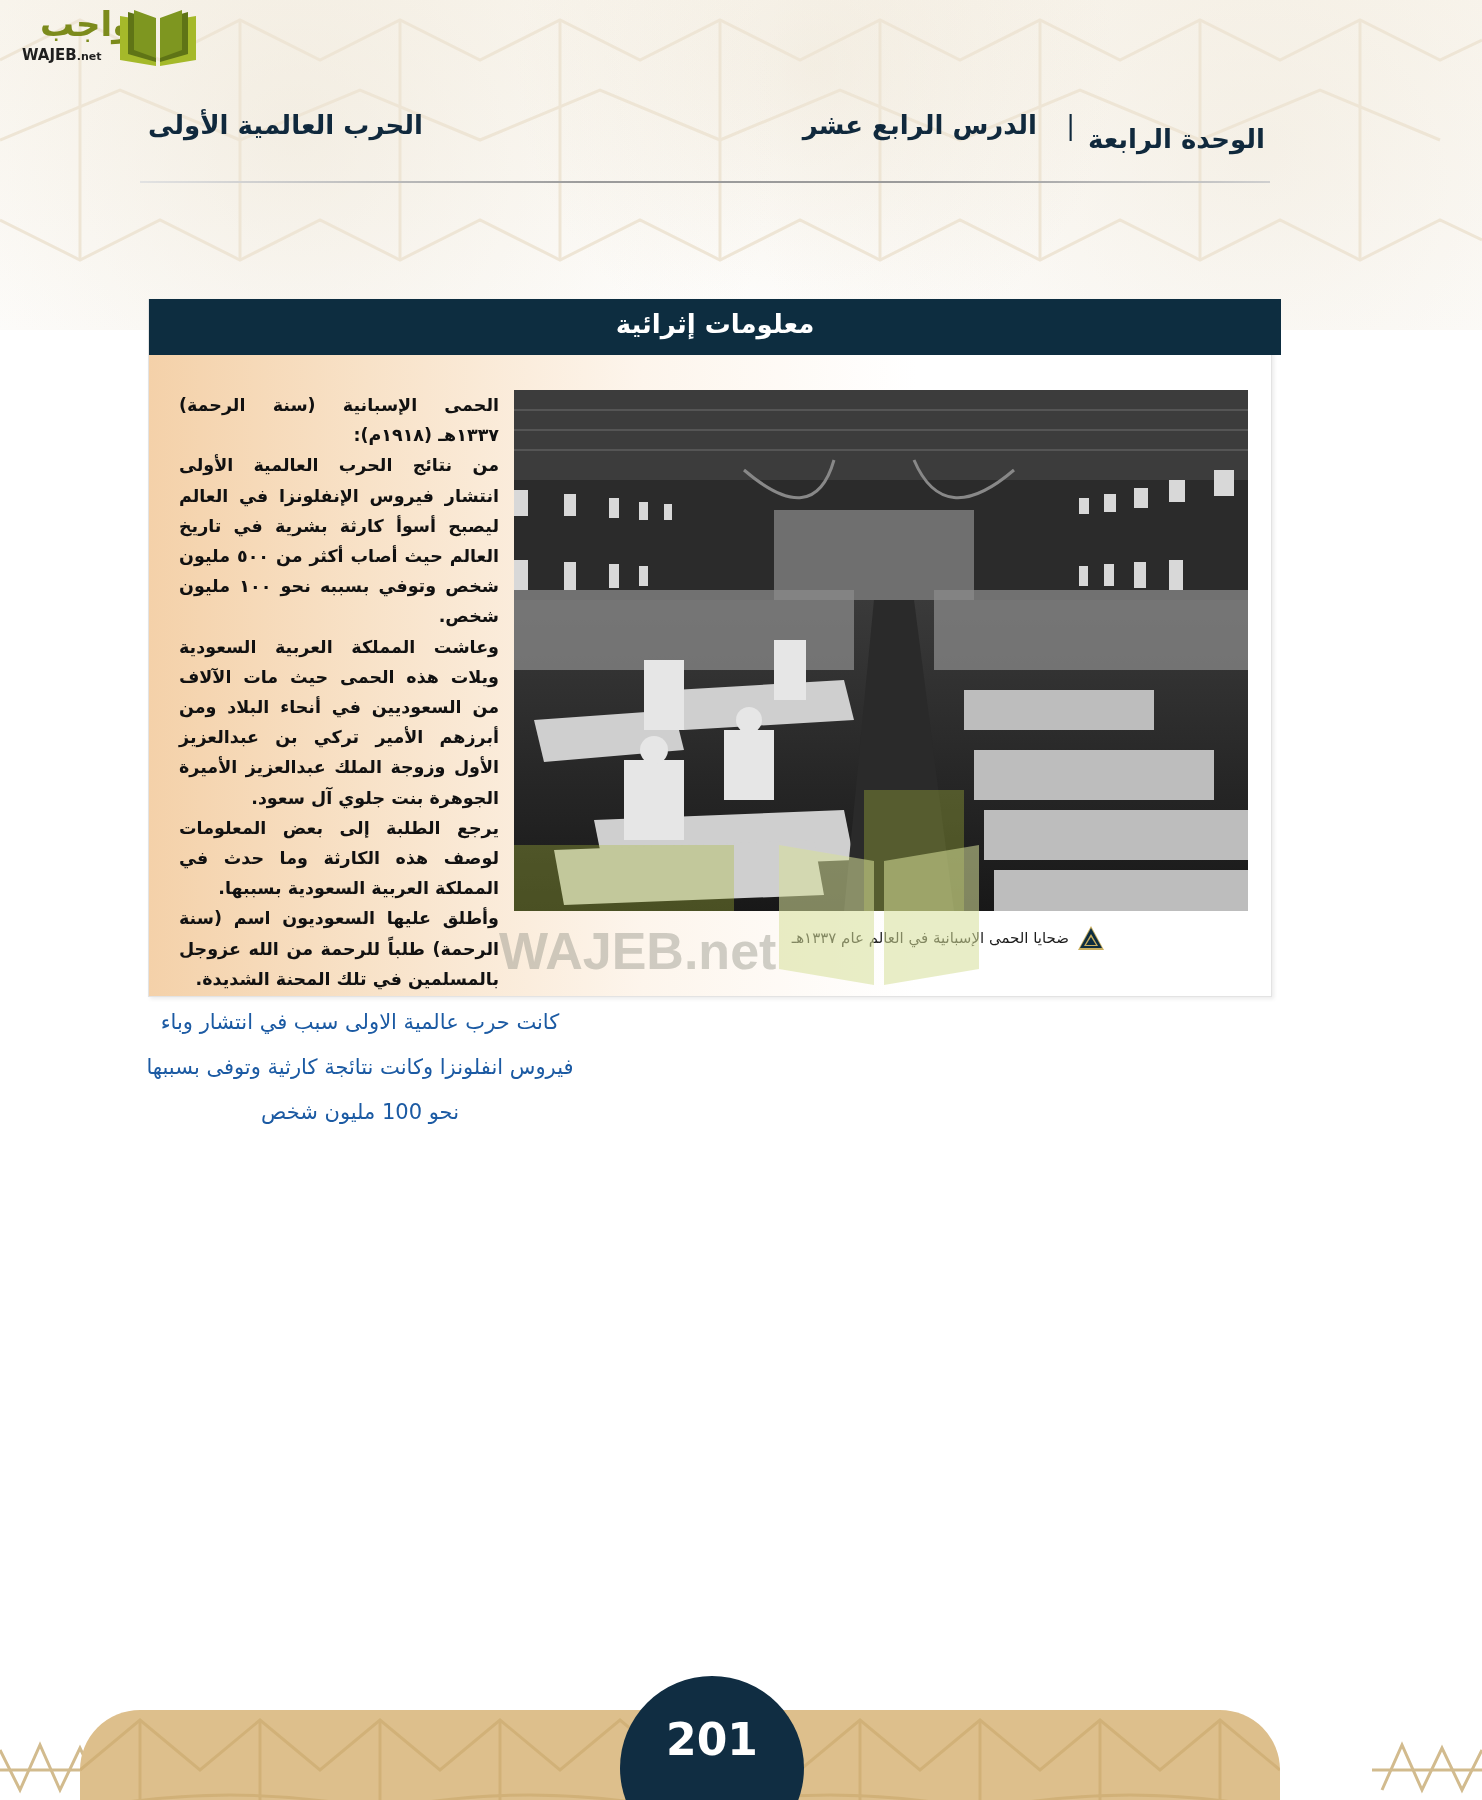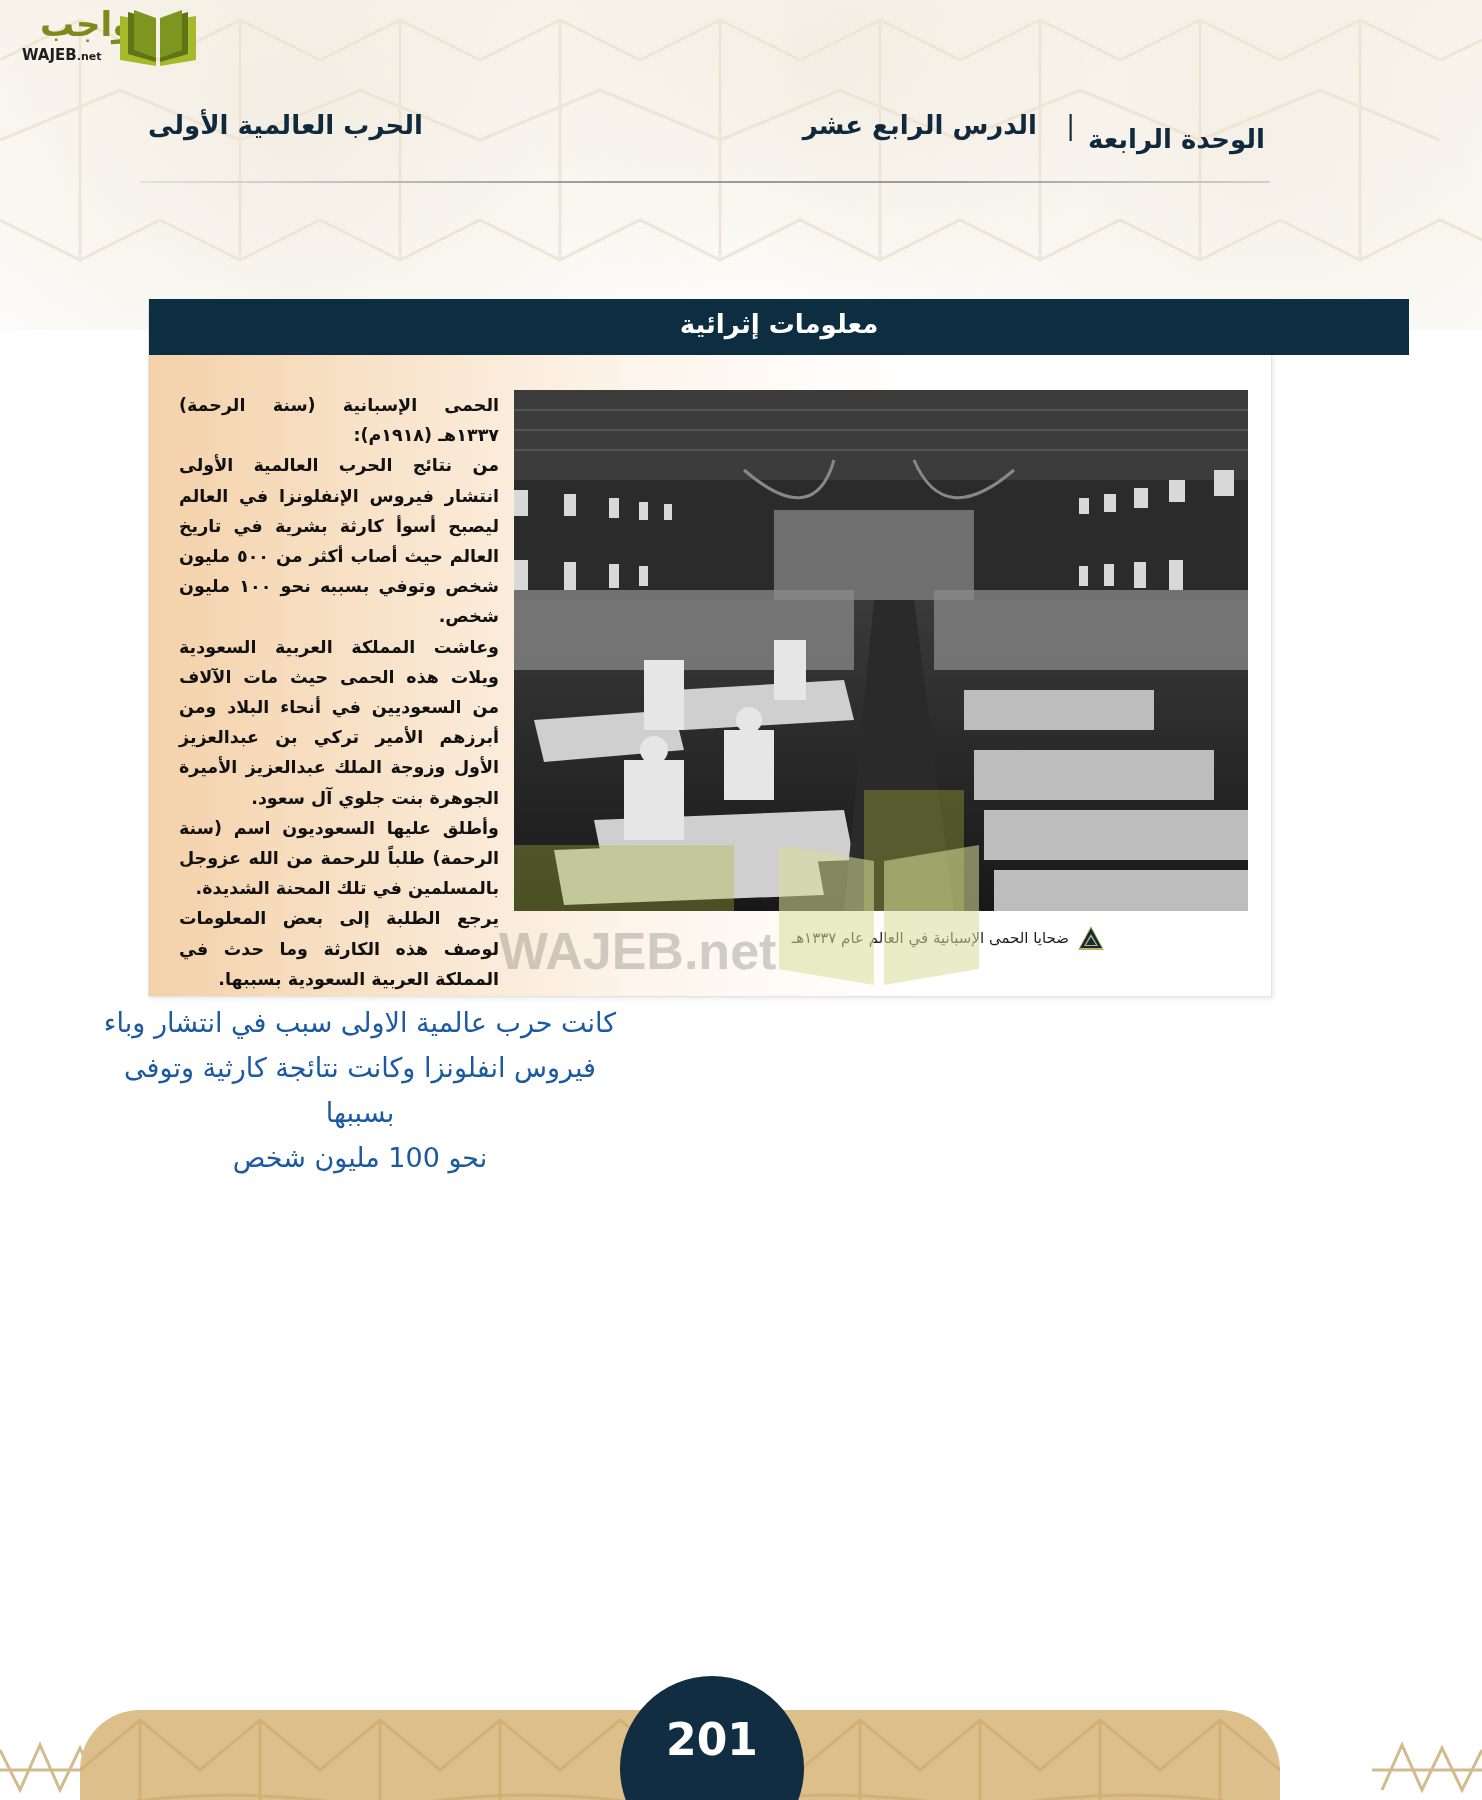--- a/index.html
+++ b/index.html
@@ -25,38 +25,38 @@
 
   .page-header { position:absolute; left:140px; top:110px; width:1125px; height:44px; direction:rtl; }
   .hdr-unit { position:absolute; right:0; top:0; font-size:26px; font-weight:bold; color:#10293d;margin-top:14px; }
   .hdr-sep { position:absolute; right:190px; top:0; font-size:26px; color:#10293d; }
   .hdr-lesson { position:absolute; right:228px; top:0; font-size:26px; font-weight:bold; color:#10293d; }
   .hdr-title { position:absolute; left:8px; top:0; font-size:26px; font-weight:bold; color:#10293d; }
   .hdr-rule { position:absolute; left:140px; top:181px; width:1130px; height:2px; background:linear-gradient(90deg,#e2e2e2,#9b9b9b 40%,#9b9b9b 70%,#cfcfcf); }
 
   .info-box { position:absolute; left:148px; top:299px; width:1122px; height:697px;
     border:1px solid #e3e3e3; border-top:none; box-shadow:2px 2px 4px rgba(0,0,0,0.08); background:#fff; }
-  .info-head { position:absolute; left:0; top:0; width:1260px; height:56px; background:#0d2d40; }
+  .info-head { position:absolute; left:0; top:0; width:1132px; height:56px; background:#0d2d40; }
   .info-head-title { position:absolute; left:0; right:0; top:10px; text-align:center; color:#ffffff; font-size:26px; font-weight:bold; direction:rtl; }
   .info-body { position:absolute; left:0; top:56px; width:1096px; height:641px;
     background:linear-gradient(90deg, #f4d1a9 0%, #f8e2c8 20%, #fdf5ec 45%, #ffffff 70%, #ffffff 100%); }
   .info-text { position:absolute; left:30px; top:35px; width:320px; direction:rtl; text-align:justify;
     font-size:17.5px; font-weight:bold; line-height:30.2px; color:#111; }
   .info-text p { margin:0; }
   .photo { position:absolute; left:365px; top:35px; width:734px; height:521px; overflow:hidden;
     background:
       radial-gradient(ellipse at 50% 28%, #9a9a9a 0, #4a4a4a 35%, #1c1c1c 80%),
       #2a2a2a; }
   .photo svg { position:absolute; left:0; top:0; }
   .caption { position:absolute; right:140px; top:570px; direction:rtl; font-size:15px; color:#1c1c1c; display:flex; align-items:center; gap:8px; }
   .wm-text { position:absolute; left:350px; top:566px; font-size:52px; font-weight:bold; color:rgba(150,150,140,0.45); font-family:"Liberation Sans", sans-serif; }
   .wm-book { position:absolute; left:620px; top:470px; opacity:0.55; }
 
   .answer { position:absolute; left:100px; top:1000px; width:520px; direction:rtl; text-align:center;
-    font-size:27px; line-height:45px; color:#1b5aa3; }
+    font-size:21px; line-height:45px; color:#1b5aa3; }
 
   .footer-band { position:absolute; left:80px; top:1710px; width:1200px; height:120px; background:#ddbf8c;
     border-radius:60px 60px 0 0; }
   .footer-band svg { position:absolute; left:0; top:0; }
   .page-circle { position:absolute; left:620px; top:1676px; width:184px; height:184px; border-radius:50%; background:#102d42; }
   .page-num { position:absolute; left:0; right:0; top:38px; text-align:center; font-size:44px; font-weight:bold; color:#fff; }
   .corner-pattern { position:absolute; top:1740px; }
 </style>
 </head>
 <body>
@@ -95,22 +95,22 @@
 
 <div class="info-box">
   <div class="info-head">
     <div class="info-head-title">معلومات إثرائية</div>
   </div>
   <div class="info-body">
     <div class="info-text">
       <p>الحمى الإسبانية (سنة الرحمة) ١٣٣٧هـ (١٩١٨م):</p>
       <p>من نتائج الحرب العالمية الأولى انتشار فيروس الإنفلونزا في العالم ليصبح أسوأ كارثة بشرية في تاريخ العالم حيث أصاب أكثر من ٥٠٠ مليون شخص وتوفي بسببه نحو ١٠٠ مليون شخص.</p>
       <p>وعاشت المملكة العربية السعودية ويلات هذه الحمى حيث مات الآلاف من السعوديين في أنحاء البلاد ومن أبرزهم الأمير تركي بن عبدالعزيز الأول وزوجة الملك عبدالعزيز الأميرة الجوهرة بنت جلوي آل سعود.</p>
+      <p>يرجع الطلبة إلى بعض المعلومات لوصف هذه الكارثة وما حدث في المملكة العربية السعودية بسببها.</p>
       <p>وأطلق عليها السعوديون اسم (سنة الرحمة) طلباً للرحمة من الله عزوجل بالمسلمين في تلك المحنة الشديدة.</p>
-      <p>يرجع الطلبة إلى بعض المعلومات لوصف هذه الكارثة وما حدث في المملكة العربية السعودية بسببها.</p>
     </div>
 
     <div class="photo">
       <svg width="734" height="521" viewBox="0 0 734 521">
         <defs>
           <linearGradient id="floor" x1="0" y1="0" x2="0" y2="1">
             <stop offset="0" stop-color="#3a3a3a"></stop>
             <stop offset="1" stop-color="#181818"></stop>
           </linearGradient>
         </defs>

